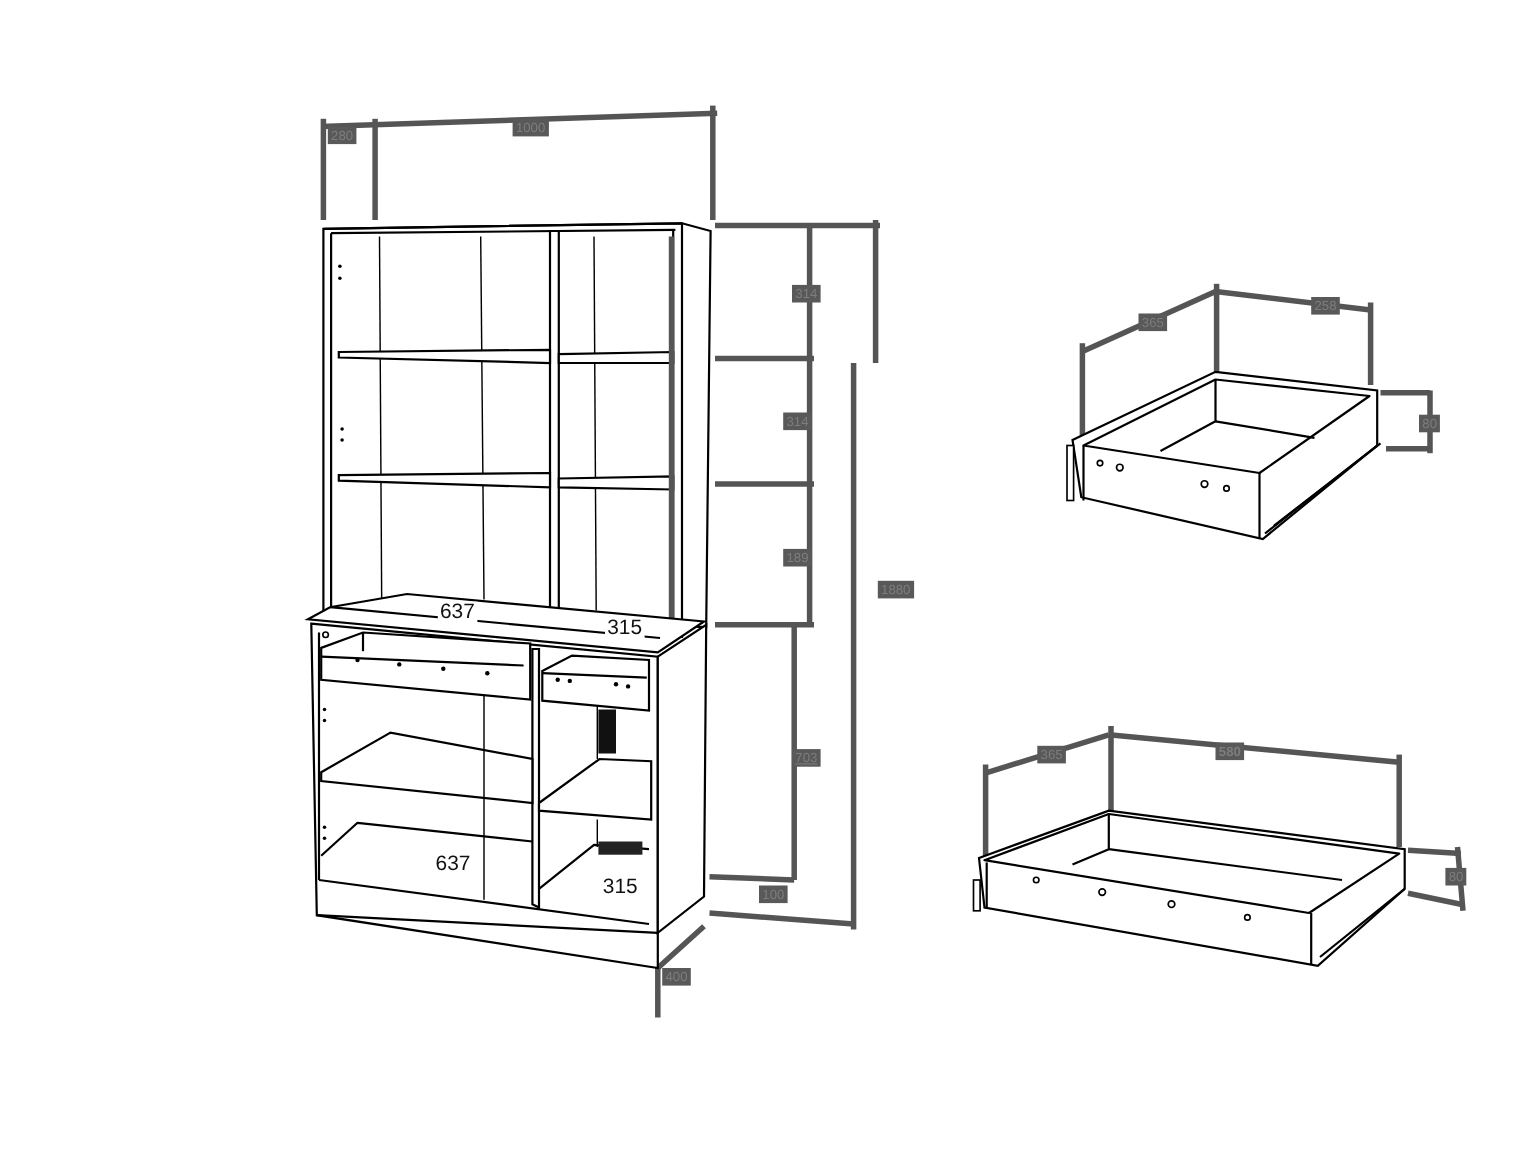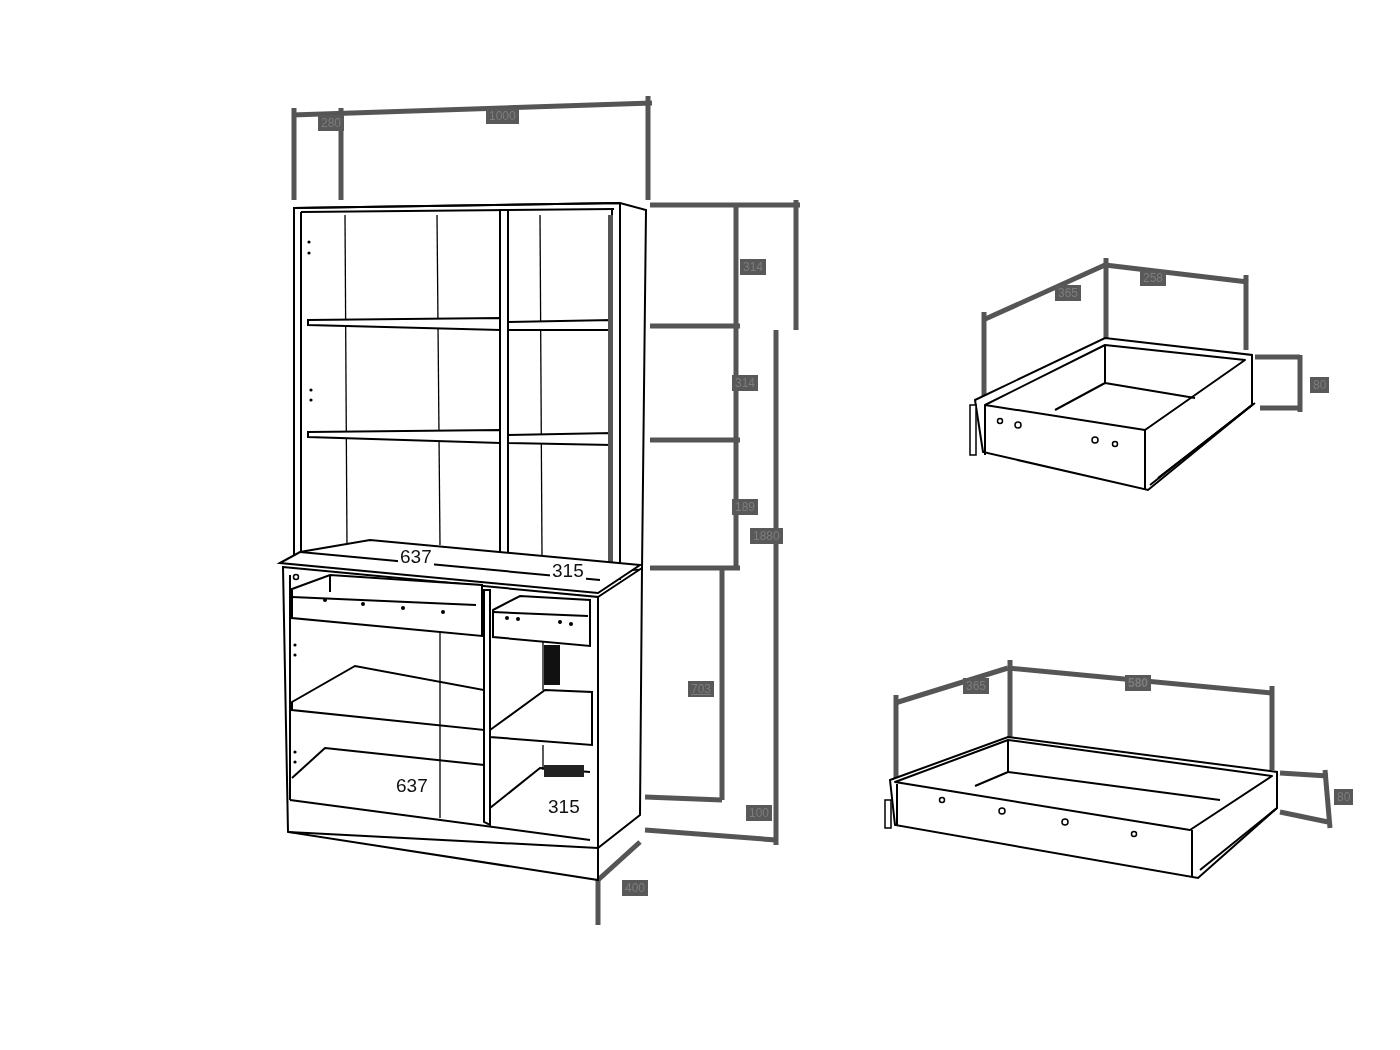--- a/index.html
+++ b/index.html
@@ -5,21 +5,21 @@
     html, body { margin: 0; padding: 0; background: #ffffff; }
     body { width: 1400px; height: 1050px; position: relative; overflow: hidden; font-family: "Liberation Sans", sans-serif; }
     svg { position: absolute; left: 0; top: 0; }
     .ln { stroke: #000; stroke-width: 2; fill: none; stroke-linejoin: round; }
     .thin { stroke: #000; stroke-width: 1.3; fill: none; }
     .panel { fill: #fff; stroke: #000; stroke-width: 2; }
     .dim { stroke: #555; stroke-width: 5; fill: none; }
     .hole { fill: #000; }
     .ring { fill: #fff; stroke: #000; stroke-width: 1.5; }
     .label-layer { position: absolute; left: 0; top: 0; width: 1400px; height: 1050px; pointer-events: none; }
-    .dl { position: absolute; background: #595959; color: #7d7d7d; font-family: "Liberation Sans", sans-serif; font-size: 12px; line-height: 16px; padding: 0 3px; white-space: nowrap; margin-left: 20px; }
+    .dl { position: absolute; background: #595959; color: #7d7d7d; font-family: "Liberation Sans", sans-serif; font-size: 12px; line-height: 16px; padding: 0 3px; white-space: nowrap; }
     .il { position: absolute; color: #111; background: #fff; font-family: "Liberation Sans", sans-serif; font-size: 19px; line-height: 20px; padding: 0 2px; white-space: nowrap; }
   </style>
 </head>
 <body>
 
 <svg width="1400" height="1050" viewBox="0 0 1400 1050">
 
   <g>
 
     <line class="dim" x1="292" y1="115" x2="652" y2="103"></line>
@@ -159,30 +159,30 @@
   </g>
 </svg>
 
 <div class="label-layer">
 
   <span class="dl" style="left:298px;top:115px;">280</span>
   <span class="dl" style="left:466px;top:108px;">1000</span>
   <span class="dl" style="left:720px;top:259px;">314</span>
   <span class="dl" style="left:712px;top:375px;">314</span>
   <span class="dl" style="left:712px;top:499px;">189</span>
-  <span class="dl" style="left:730px;top:528px;">1880</span>
-  <span class="dl" style="left:668px;top:681px;text-decoration:underline;">703</span>
-  <span class="dl" style="left:726px;top:805px;">100</span>
+  <span class="dl" style="left:798px;top:528px;">1880</span>
+  <span class="dl" style="left:720px;top:681px;text-decoration:underline;">703</span>
+  <span class="dl" style="left:690px;top:805px;">100</span>
   <span class="dl" style="left:602px;top:880px;">400</span>
 
   <span class="il" style="left:398px;top:547px;">637</span>
   <span class="il" style="left:550px;top:561px;">315</span>
   <span class="il" style="left:394px;top:776px;">637</span>
   <span class="il" style="left:546px;top:797px;">315</span>
 
   <span class="dl" style="left:1035px;top:285px;">365</span>
-  <span class="dl" style="left:1120px;top:270px;">258</span>
+  <span class="dl" style="left:1192px;top:270px;">258</span>
   <span class="dl" style="left:1290px;top:377px;">80</span>
 
   <span class="dl" style="left:943px;top:678px;">365</span>
   <span class="dl" style="left:1105px;top:675px;font-weight:bold;">580</span>
   <span class="dl" style="left:1314px;top:789px;">80</span>
 </div>
 
 </body></html>

